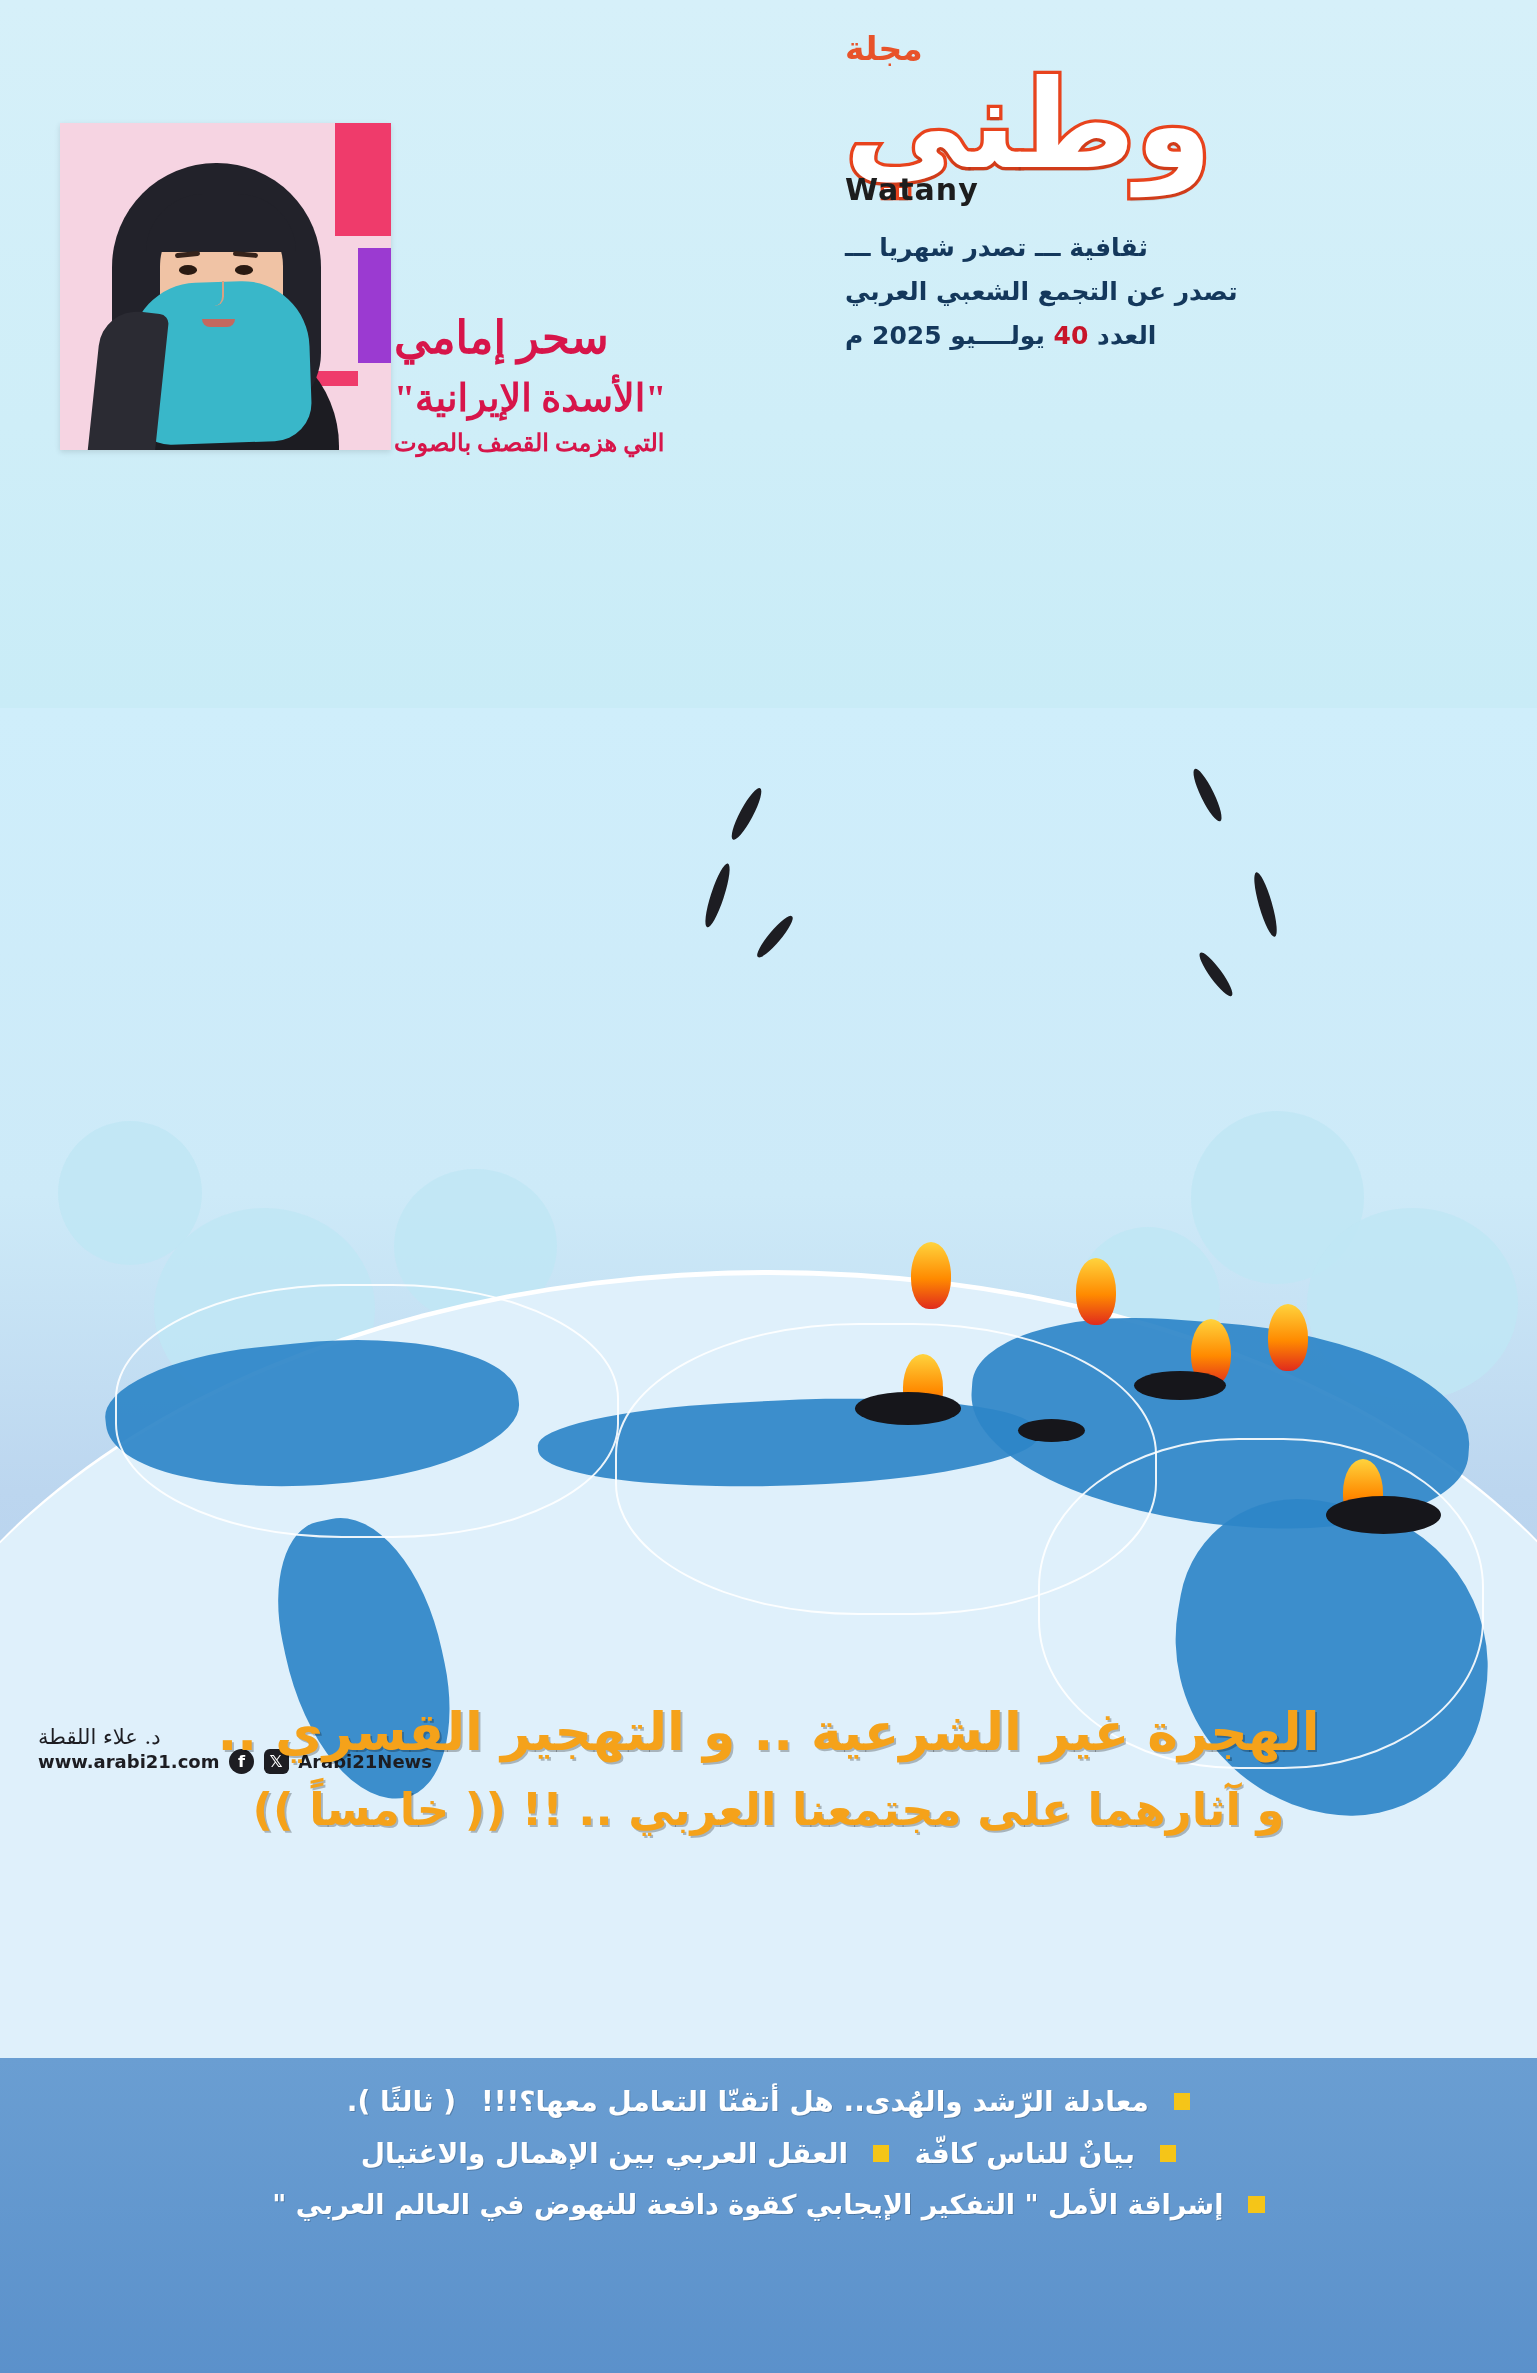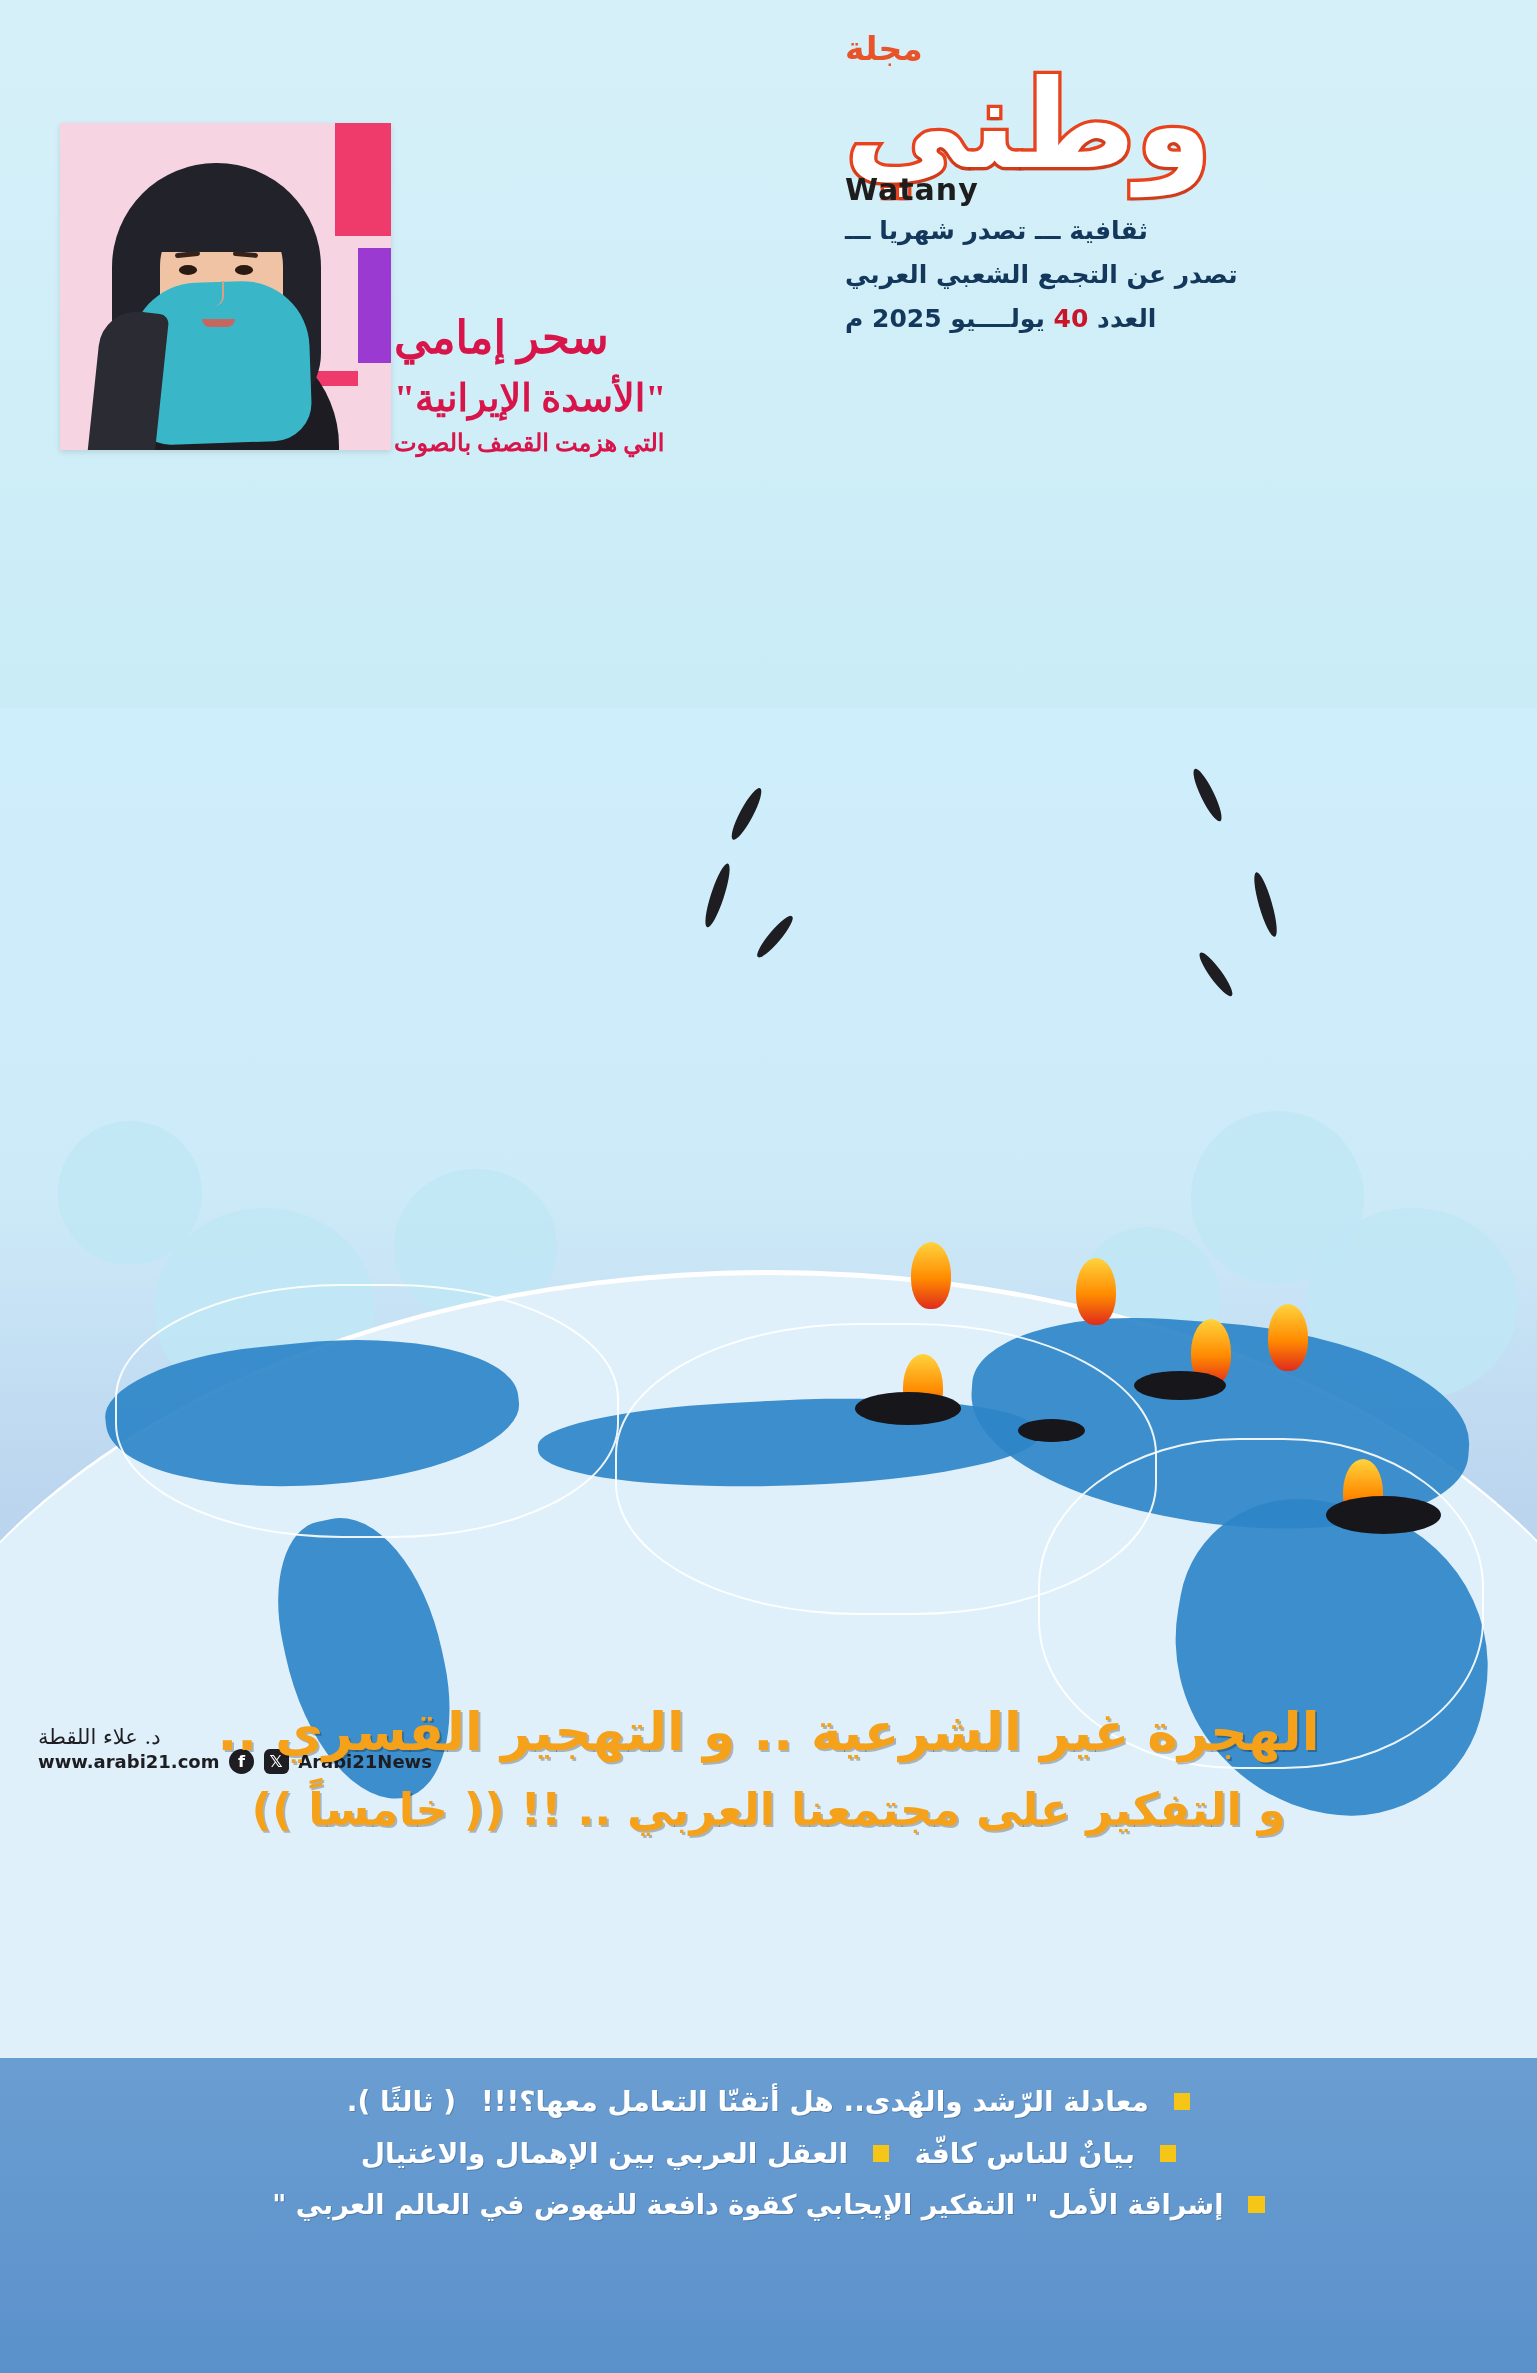--- a/index.html
+++ b/index.html
@@ -57,21 +57,21 @@
   }
   .logo-latin {
     font-size: 30px;
     font-weight: bold;
     color: #1d1d1d;
     margin-top: -17.3px;
     letter-spacing: 1px;
     direction: ltr;
   }
   .masthead-sub {
-    margin-top: 2px;
+    margin-top: 19px;
     font-size: 25px;
     color: #14385c;
     font-weight: bold;
     line-height: 1.75;
     direction: rtl;
   }
   .masthead-sub .issue-no {
     color: #c8152a;
     font-weight: bold;
   }
@@ -377,21 +377,21 @@
     <div class="credit-bar">
       <span>www.arabi21.com</span>
       <span class="credit-icon">f</span>
       <span class="credit-icon x">𝕏</span>
       <span>Arabi21News</span>
     </div>
   </div>
 
   <div class="mid-headline">
     <div class="m1">الهجرة غير الشرعية .. و التهجير القسري ..</div>
-    <div class="m2">و التفكير على مجتمعنا العربي .. !!  (( خامساً ))</div>
+    <div class="m2">و آثارهما على مجتمعنا العربي .. !!  (( خامساً ))</div>
   </div>
 
   <div class="footer">
     <div class="f-row r1">
       <span class="bullet"></span>
       <span>معادلة الرّشد والهُدى.. هل أتقنّا التعامل معها؟!!!</span>
       <span>( ثالثًا ).</span>
     </div>
     <div class="f-row r2">
       <span class="bullet"></span>

